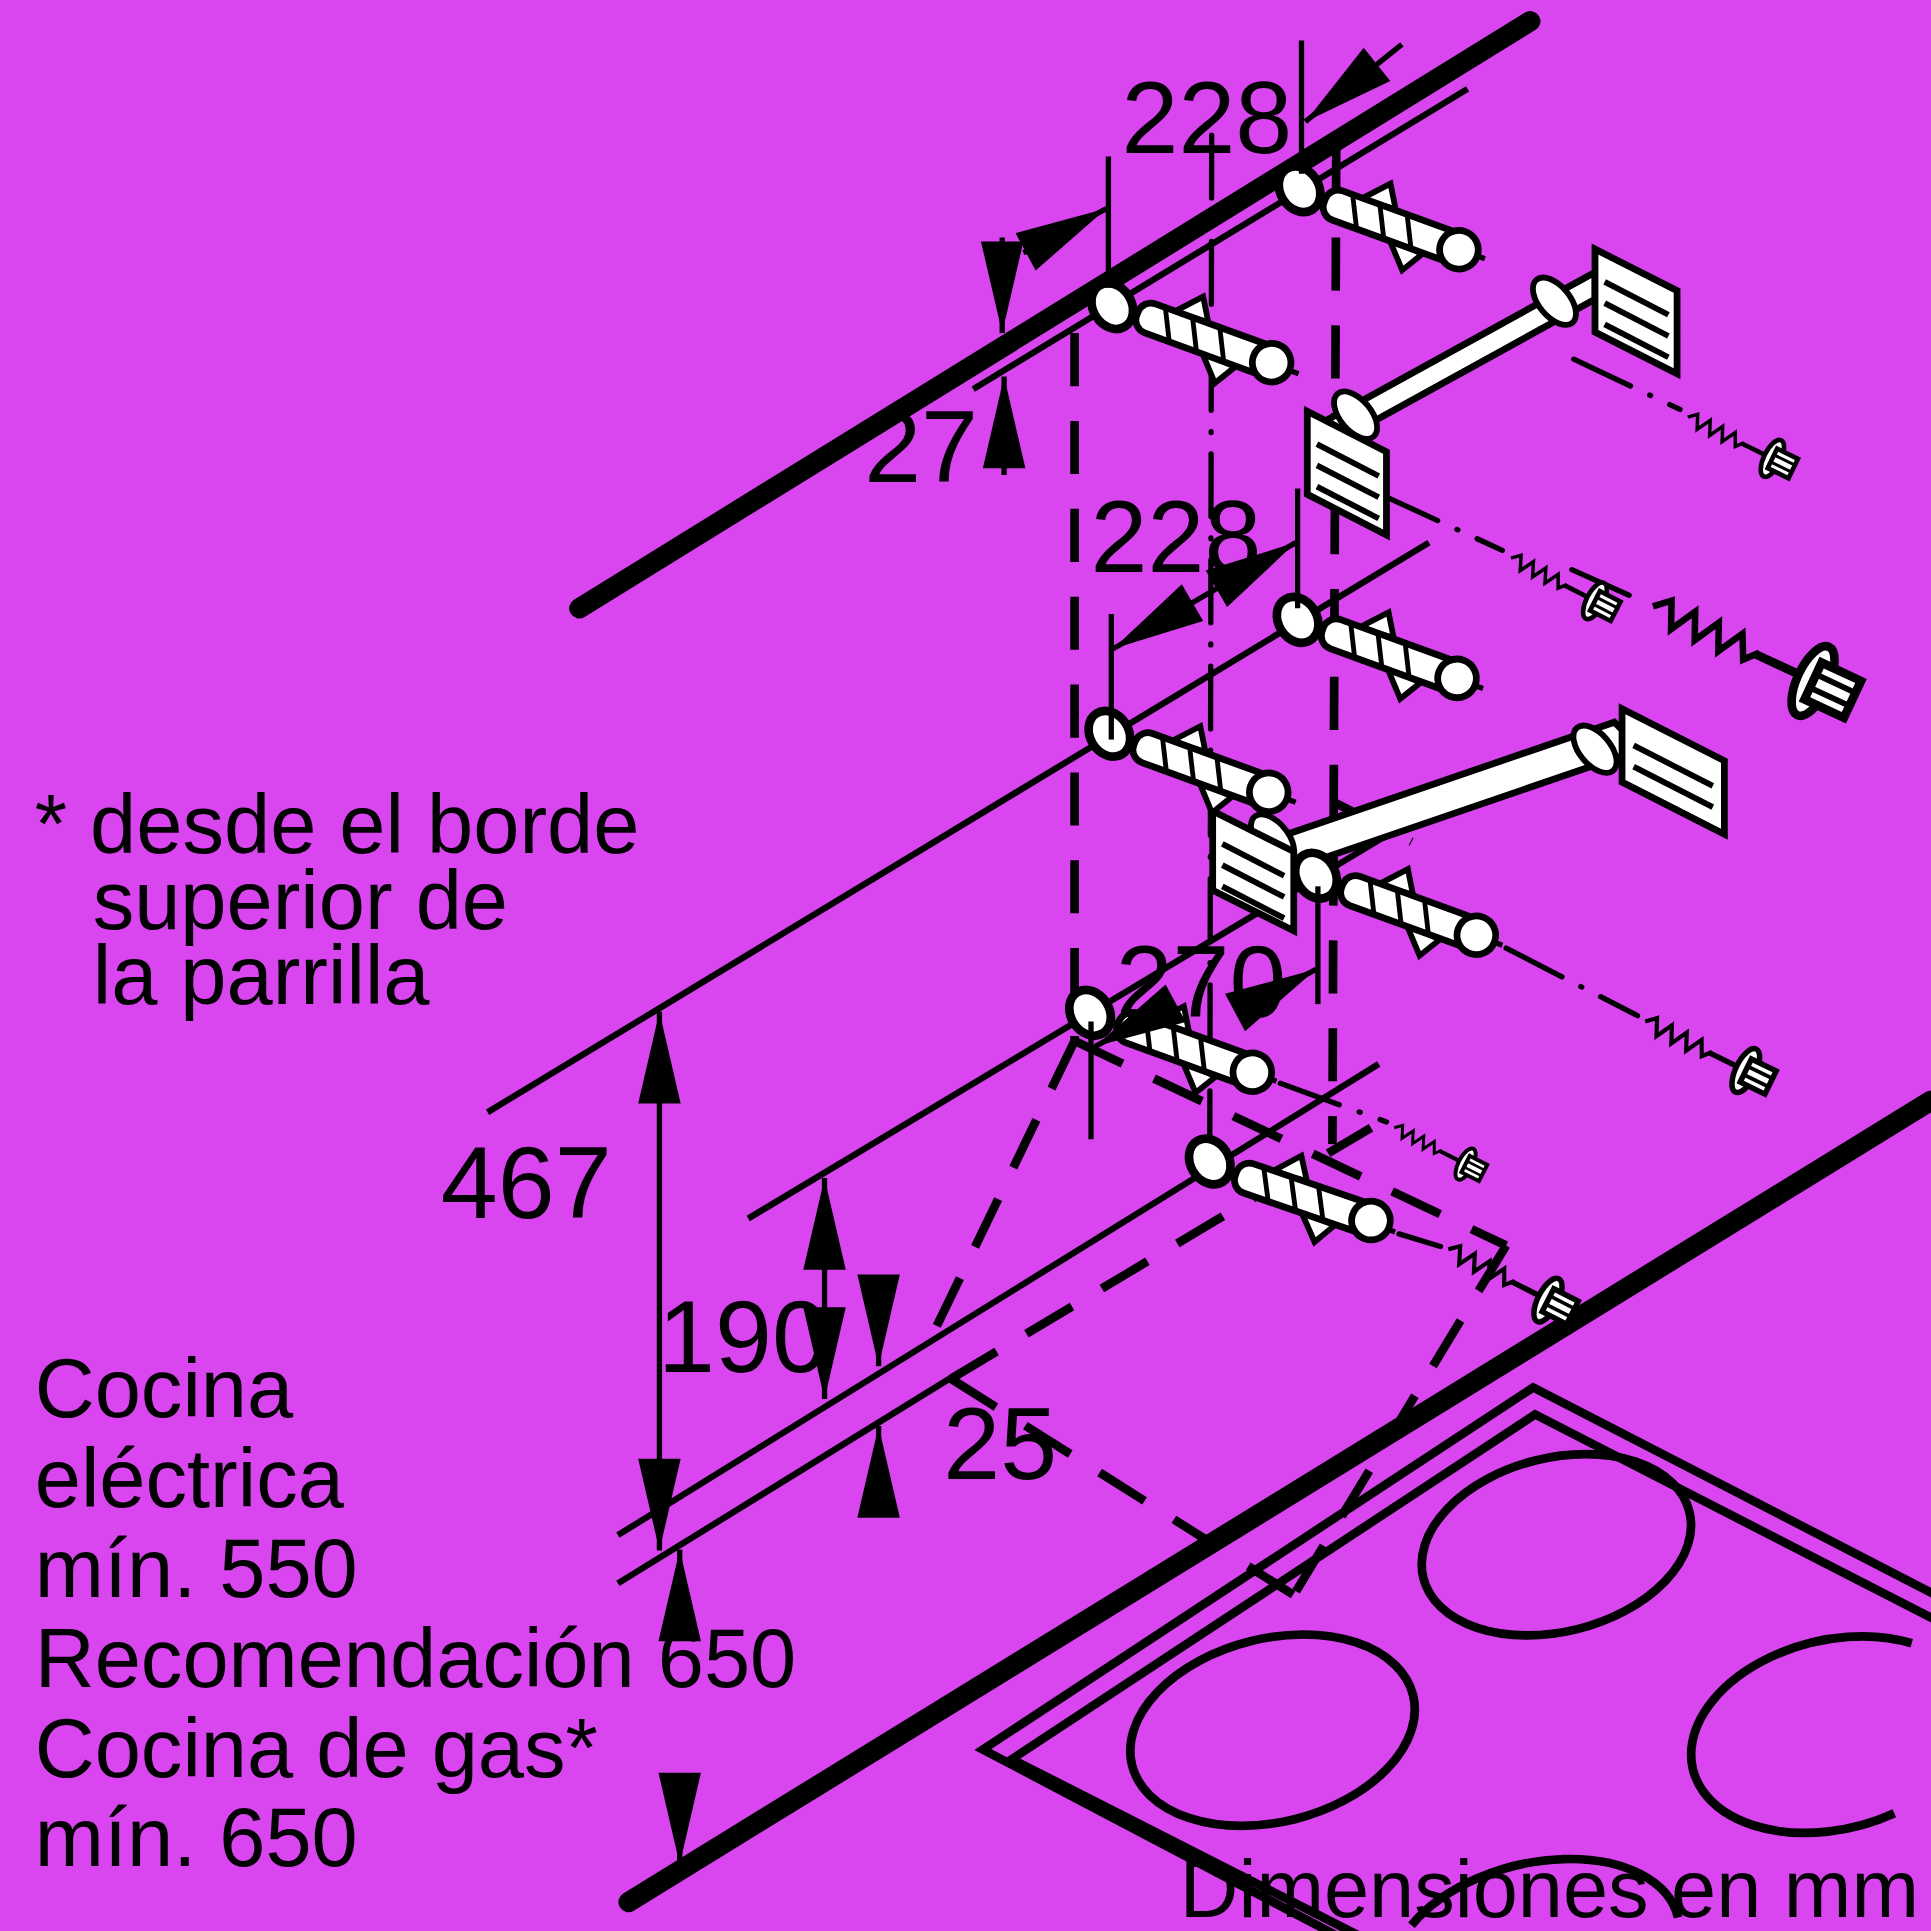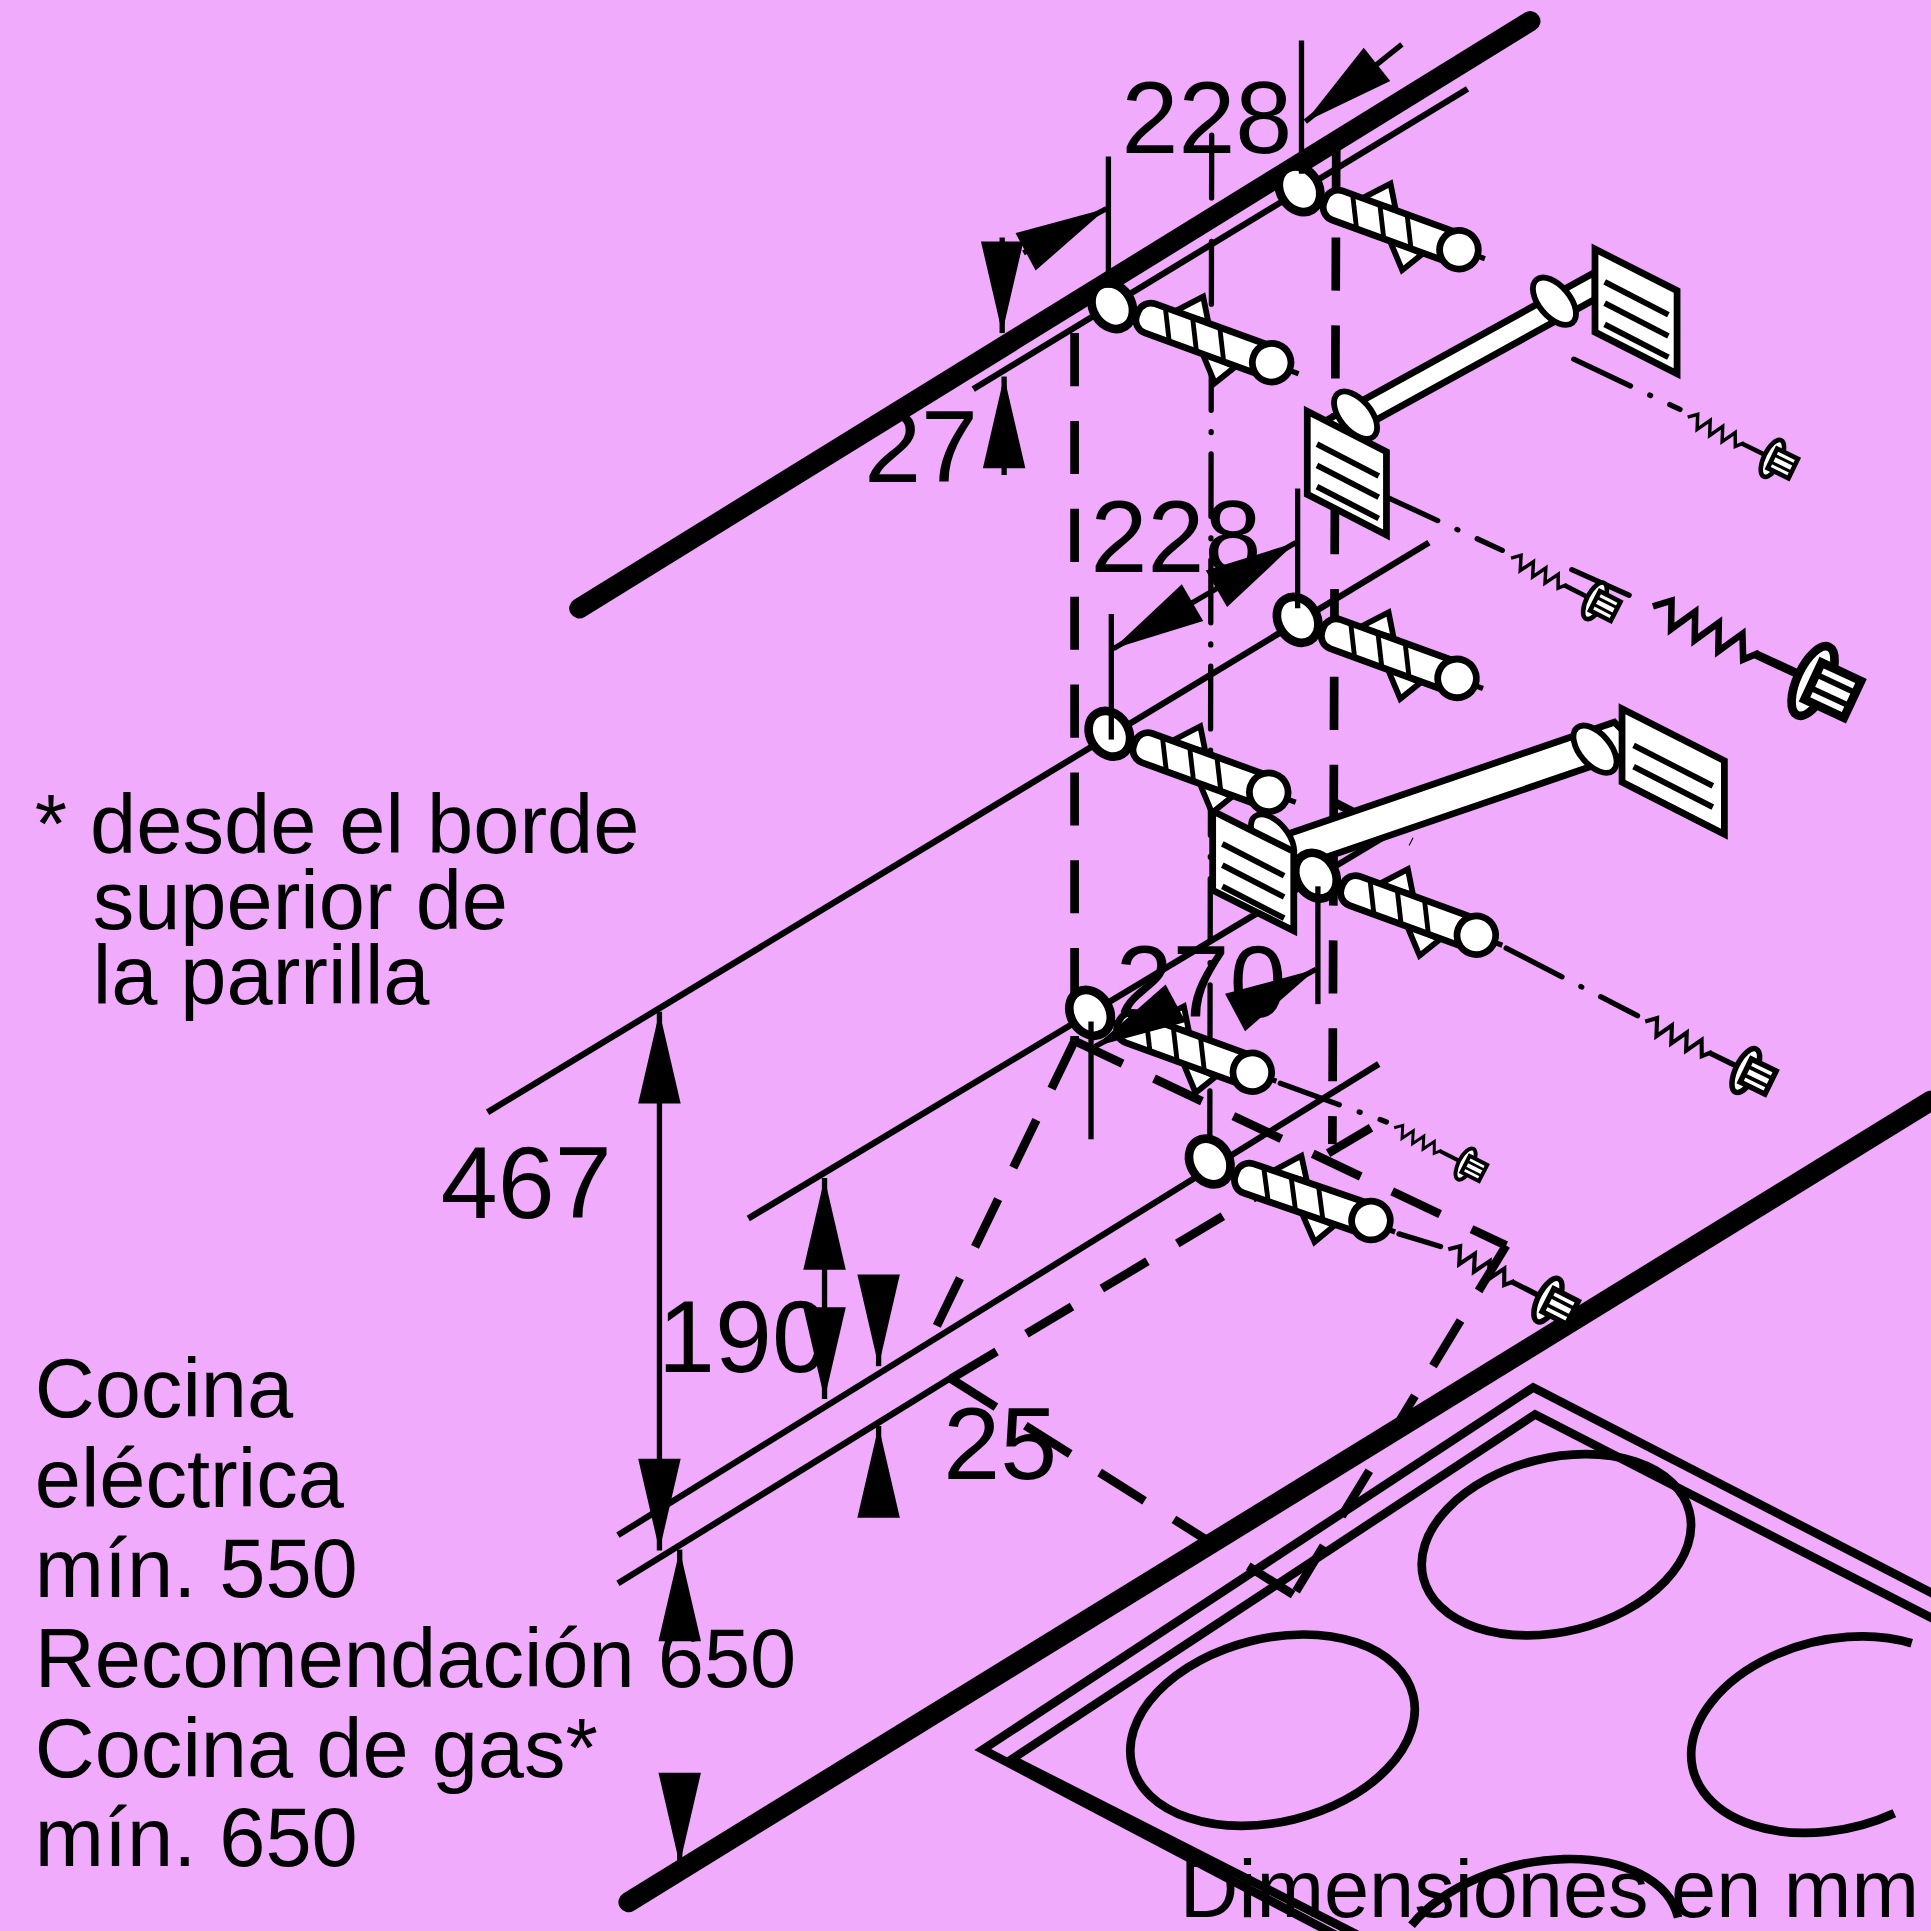--- a/index.html
+++ b/index.html
@@ -1,16 +1,16 @@
 <!DOCTYPE html>
 <html><head>
 <meta charset="utf-8">
 <style>
   html,body{margin:0;padding:0;background:#fff;}
-  .canvas{position:relative;width:1931px;height:1931px;background:#f0abfc;overflow:hidden;}
+  .canvas{position:relative;width:1931px;height:1931px;background:#d946ef;overflow:hidden;}
   svg{position:absolute;left:0;top:0;}
   text{font-family:"Liberation Sans","DejaVu Sans",sans-serif;fill:#000;}
   .dimnum{font-size:106px;}
   .note{font-size:86px;}
   .unit{font-size:84px;}
 </style>
 </head>
 <body>
 
 <div class="canvas">

